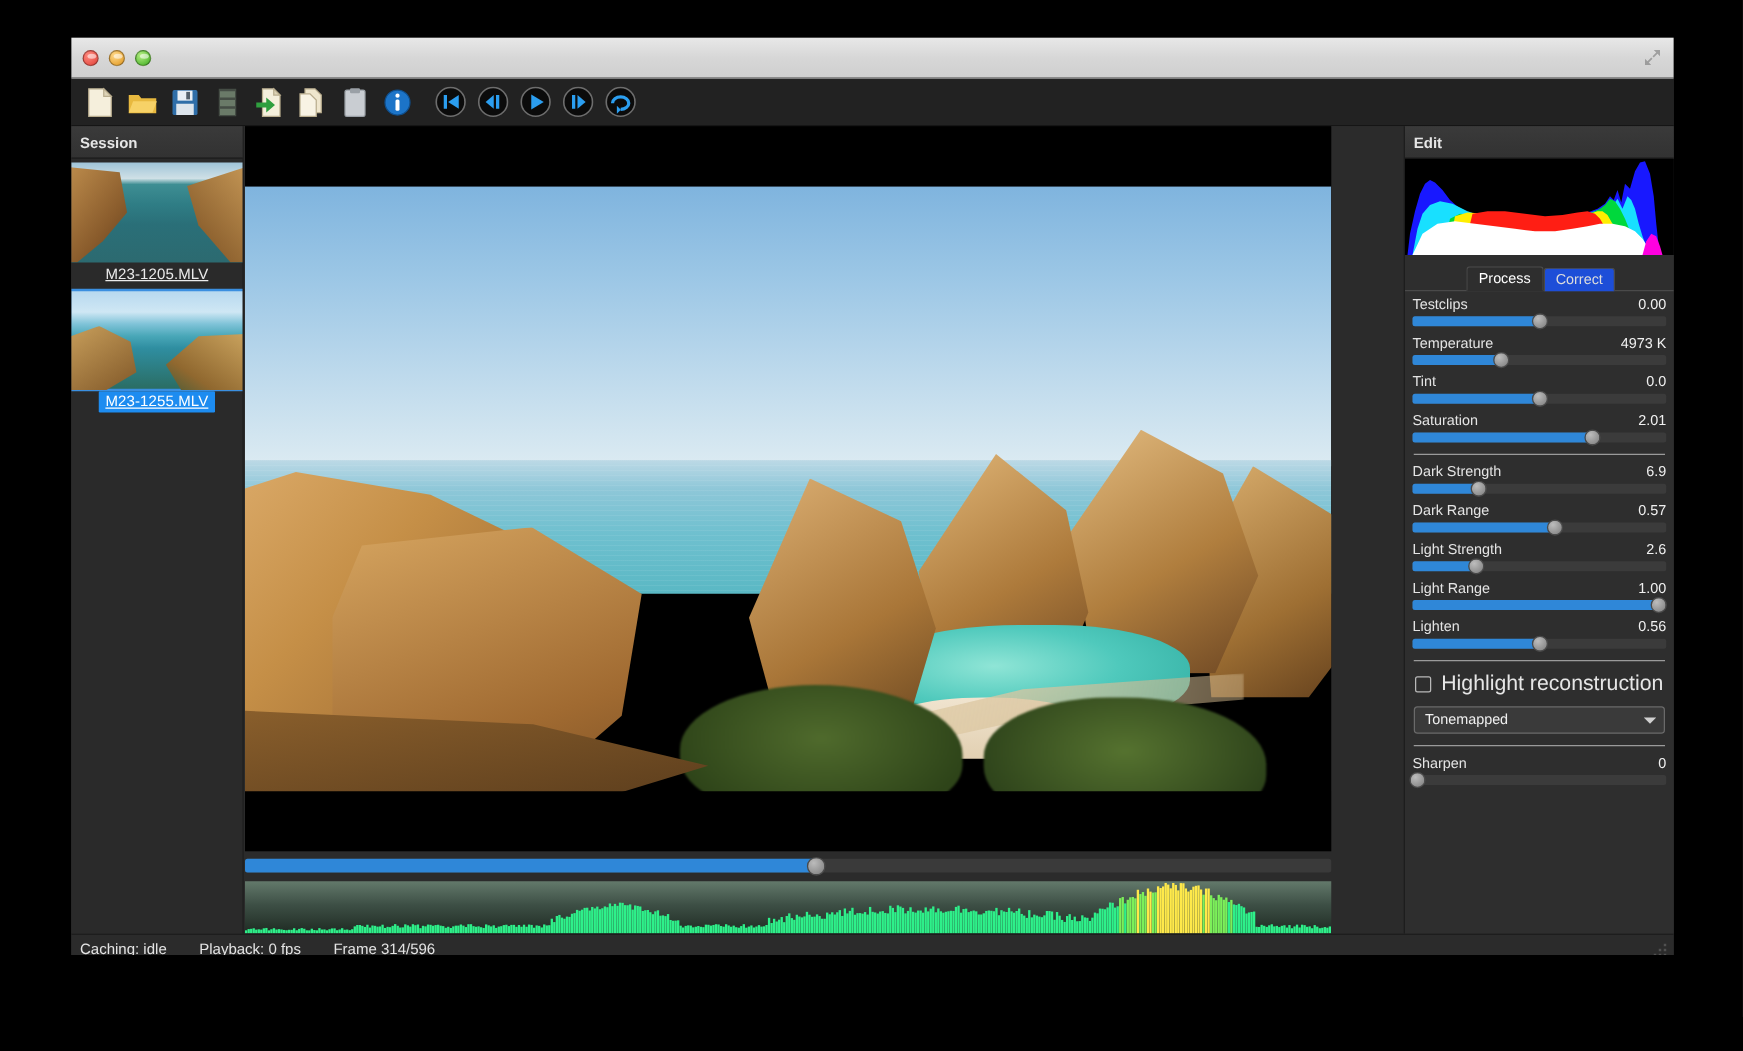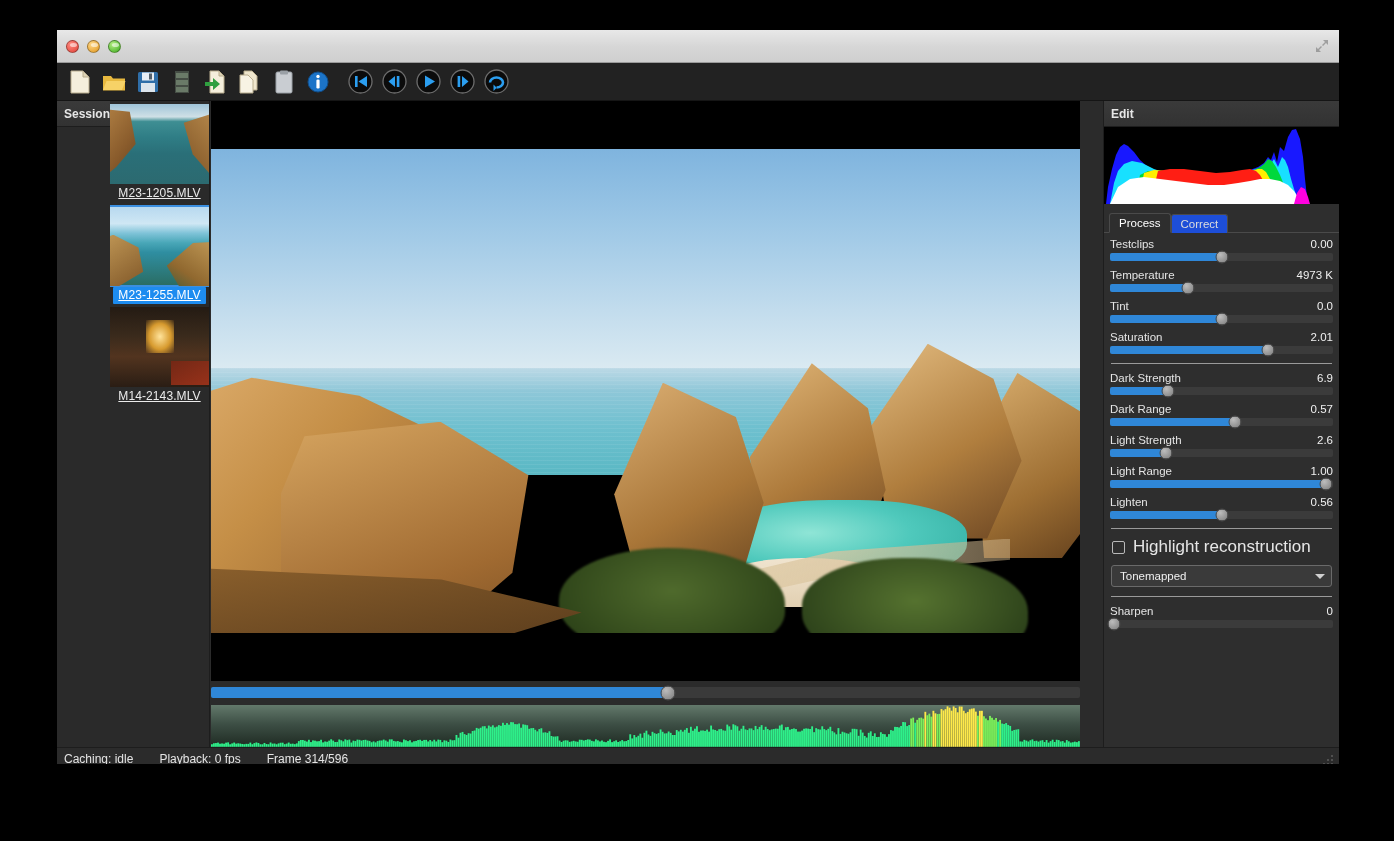--- a/index.html
+++ b/index.html
@@ -71,24 +71,24 @@
 
   
   .body {
     display: flex;
     height: 646px;
     background: #2b2b2b;
   }
 
   
   .sidebar {
-    width: 153px;
+    width: 138px;
     background: #2a2a2a;
     border-right: 1px solid #1d1d1d;
-    display: flex; flex-direction: row;
+    display: flex; flex-direction: column;
   }
   .panel-header {
     height: 26px;
     background: linear-gradient(to bottom, #3a3a3a, #323232);
     border-bottom: 1px solid #1d1d1d;
     display: flex; align-items: center;
     padding-left: 7px;
     font-size: 12px; color: #e6e6e6;
     font-weight: bold;
   }
@@ -240,21 +240,21 @@
   
   .wave-wrap {
     width: 869px; height: 42px; margin-top: 5px;
     background: linear-gradient(to bottom, #63796b 0%, #3d4f45 45%, #1e2a22 100%);
     position: relative; overflow: hidden;
   }
   .wave-svg { position: absolute; left: 0; bottom: 0; width: 100%; height: 100%; display: block; }
 
   
   .editpanel {
-    width: 236px;
+    width: 216px;
     background: #2e2e2e;
     border-left: 1px solid #1d1d1d;
     display: flex; flex-direction: column;
   }
   .histogram {
     height: 77px; background: #000; margin: 0; position: relative; overflow: hidden;
   }
   .tabs {
     display: flex; align-items: flex-end; height: 22px;
     padding-left: 5px; margin-top: 7px;
@@ -265,20 +265,21 @@
     padding: 3px 9px 3px 9px;
     border: 1px solid transparent;
     border-bottom: none;
     border-radius: 3px 3px 0 0;
     position: relative; top: 1px;
   }
   .tab.active {
     background: #2e2e2e; color: #ffffff;
     border-color: #4a4a4a;
     border-bottom: 1px solid #2e2e2e;
+    margin-left: 44px;
   }
   .tab:not(.active) { background: #1d4ed8; border-color: #4a4a4a; }
 
   .sliders { padding: 5px 6px 0 6px; }
   .slider-row { margin-bottom: 8px; }
   .slider-label-line {
     display: flex; justify-content: space-between; align-items: baseline;
     font-size: 11.5px; color: #e4e4e4; margin-bottom: 3px;
   }
   .slider-value { color: #f0f0f0; }
@@ -457,24 +458,20 @@
           <div class="thumb t1"></div>
           <div class="clip-name">M23-1205.MLV</div>
         </div>
 
         <div class="clip selected">
           <div class="thumb t2"></div>
           <div class="clip-name">M23-1255.MLV</div>
         </div>
 
 
-        <div class="clip">
-          <div class="thumb t4"></div>
-          <div class="clip-name">M14-2143.MLV</div>
-        </div>
 
       </div>
     </div>
 
     <div class="center">
 
       <div class="viewer">
         <div class="letterbox-top"></div>
         <div class="photo">
           <div class="sky"></div>

